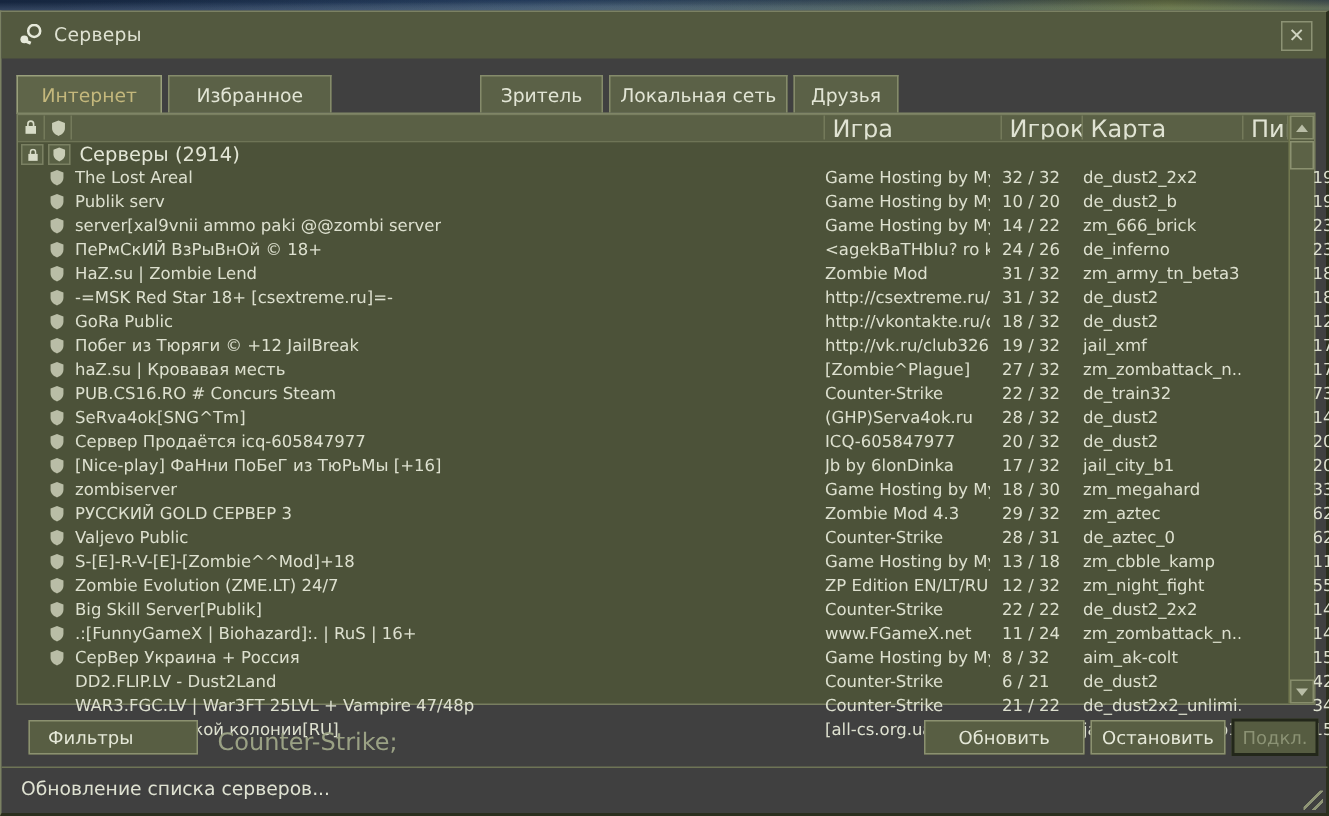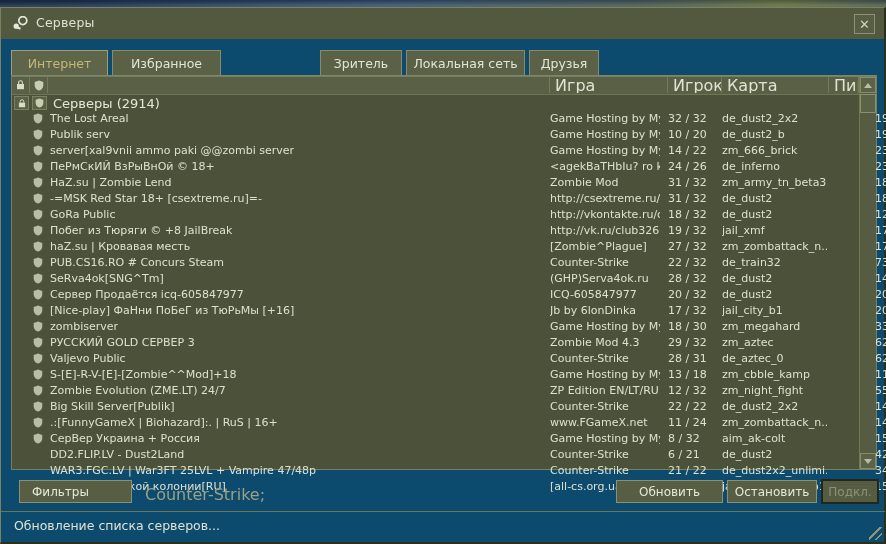--- a/index.html
+++ b/index.html
@@ -20,21 +20,21 @@
       radial-gradient(ellipse at 12% 60%, rgba(140,160,190,.35), transparent 60%),
       radial-gradient(ellipse at 46% 30%, rgba(90,120,160,.30), transparent 55%),
       radial-gradient(ellipse at 78% 70%, rgba(120,150,110,.32), transparent 55%),
       radial-gradient(ellipse at 94% 40%, rgba(170,180,120,.40), transparent 60%),
       linear-gradient(90deg,#16263f,#1c3250 40%,#2a3a44 72%,#4a5434 88%,#2d3a44 100%);
   }
 
   
   #window{
     position:absolute;left:0;top:7px;width:886px;height:537px;
-    background:#0c4a6e;
+    background:#404040;
     border:1px solid #7b8163;
     border-right:2px solid #2b2f1e;
     border-bottom:2px solid #2b2f1e;
     box-sizing:border-box;
   }
 
   
   #titlebar{
     position:relative;height:31px;
     background:#53593f;
@@ -350,21 +350,21 @@
           <span class="cell c-name">GoRa Public</span>
           <span class="cell c-game">http://vkontakte.ru/cl...</span>
           <span class="cell c-players">18 / 32</span>
           <span class="cell c-map">de_dust2</span>
           <span class="cell c-ping">12</span>
         </div>
         <div class="row">
           <span class="shield"><svg width="10" height="11" viewBox="0 0 10 11">
               <path d="M5 0.4 L9.3 2 V5.4 C9.3 8 7.3 9.9 5 10.6 C2.7 9.9 0.7 8 0.7 5.4 V2 Z" fill="#b9bda6"></path>
             </svg></span>
-          <span class="cell c-name">Побег из Тюряги © +8 JailBreak</span>
+          <span class="cell c-name">Побег из Тюряги © +12 JailBreak</span>
           <span class="cell c-game">http://vk.ru/club32663..</span>
           <span class="cell c-players">19 / 32</span>
           <span class="cell c-map">jail_xmf</span>
           <span class="cell c-ping">17</span>
         </div>
         <div class="row">
           <span class="shield"><svg width="10" height="11" viewBox="0 0 10 11">
               <path d="M5 0.4 L9.3 2 V5.4 C9.3 8 7.3 9.9 5 10.6 C2.7 9.9 0.7 8 0.7 5.4 V2 Z" fill="#b9bda6"></path>
             </svg></span>
           <span class="cell c-name">haZ.su | Кровавая месть</span>

